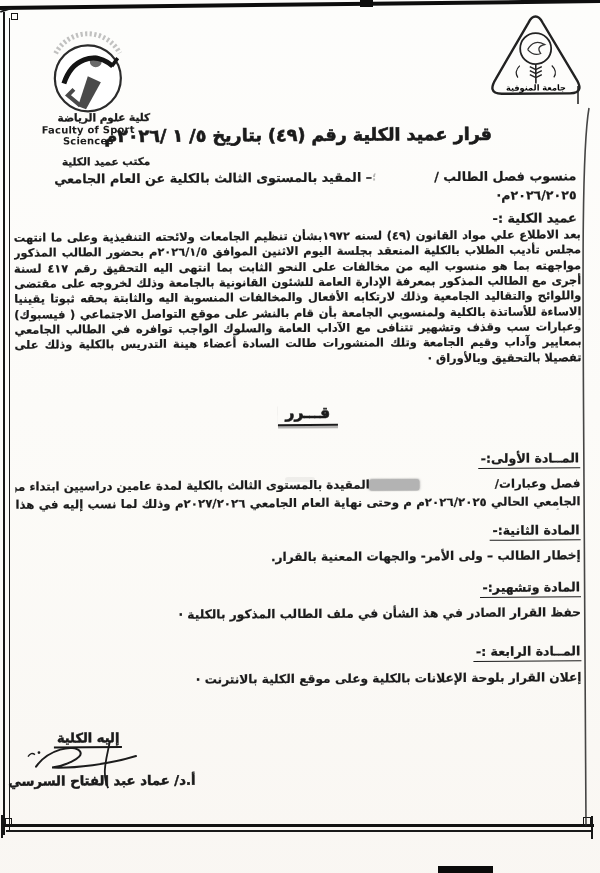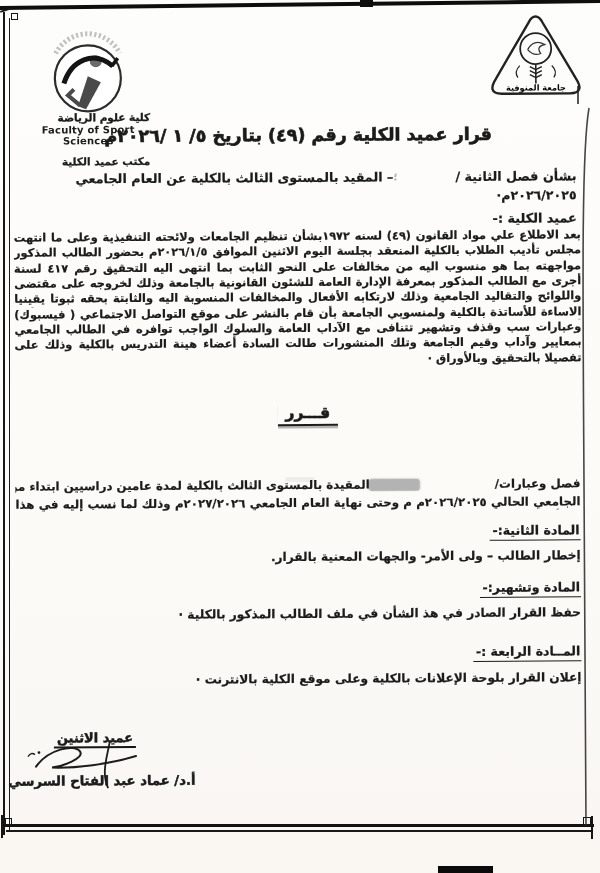--- a/index.html
+++ b/index.html
@@ -124,21 +124,21 @@
           <path d="M50 57 l-6 -3 M50 61 l-6 -3 M50 65 l-6 -3 M50 57 l6 -3 M50 61 l6 -3 M50 65 l6 -3" stroke="#222222" stroke-width="1.4"></path>
           <path d="M34 53 q-6 6 -2 12 M66 53 q6 6 2 12" stroke="#222222" stroke-width="1.2" fill="none"></path>
           <text x="50" y="78" font-size="8.2" text-anchor="middle" font-weight="bold">جامعة المنوفية</text>
         </svg>
       </span>
     </div>
 
     <div class="abs ar title">قرار عميد الكلية رقم (٤٩) بتاريخ ٥/ ١ /٢٠٢٦م</div>
 
     <div class="abs subjrow">
-      <span>بشأن فصل الثانية /</span>
+      <span>منسوب فصل الطالب /</span>
       <span class="subj-gap">
           <span class="redacted-mark">؛</span>
         </span>
       <span>– المقيد بالمستوى الثالث بالكلية عن العام الجامعي</span>
     </div>
     <div class="abs ar subj-year">٢٠٢٦/٢٠٢٥م·</div>
 
     <div class="abs ar salutation">عميد الكلية :-</div>
 
     <div class="abs preamble">
@@ -150,20 +150,23 @@
       <div class="jline">الاساءة للأساتذة بالكلية ولمنسوبي الجامعة بأن قام بالنشر على موقع التواصل الاجتماعي ( فيسبوك) ألفاظ</div>
       <div class="jline">وعبارات سب وقذف وتشهير تتنافى مع الآداب العامة والسلوك الواجب توافره في الطالب الجامعي وعدم التزامه</div>
       <div class="jline">بمعايير وآداب وقيم الجامعة وتلك المنشورات طالت السادة أعضاء هينة التدريس بالكلية وذلك على النحو الموضح</div>
       <div class="jline lastline">تفصيلا بالتحقيق وبالأوراق ·</div>
     </div>
 
     <div class="abs decree">
       <span class="ar">قـــرر</span>
     </div>
 
+    <div class="abs ar" style="right:20px;top:449px;">
+      <span class="mheading">المــادة الأولى:-</span>
+    </div>
     <div class="abs a1row">
       <span>فصل وعبارات/</span>
       <span class="a1gap">
           <span class="redact"></span>
         </span>
       <span>المقيدة بالمستوى الثالث بالكلية لمدة عامين دراسيين ابتداء من العام</span>
     </div>
     <div class="abs a1line2 jline" style="font-size:11.8px;">الجامعي الحالي ٢٠٢٦/٢٠٢٥م م وحتى نهاية العام الجامعي ٢٠٢٧/٢٠٢٦م وذلك لما نسب إليه في هذا الشأن .</div>
 
     <div class="abs ar" style="right:20px;top:521px;">
@@ -174,21 +177,21 @@
     <div class="abs ar" style="right:20px;top:578px;">
       <span class="mheading">المادة وتشهير:-</span>
     </div>
     <div class="abs ar mbody" style="right:20px;top:607px;">حفظ القرار الصادر في هذ الشأن في ملف الطالب المذكور بالكلية ·</div>
 
     <div class="abs ar" style="right:20px;top:642px;text-align:center;">
       <span class="mheading">المــادة الرابعة :-</span>
     </div>
     <div class="abs ar mbody" style="right:20px;top:672px;">إعلان القرار بلوحة الإعلانات بالكلية وعلى موقع الكلية بالانترنت ·</div>
 
-    <div class="abs sig-role">عميد الاثنين</div>
+    <div class="abs sig-role">إليه الكلية</div>
     <svg class="abs sig-svg" width="132" height="52" viewBox="0 0 132 52">
       <path d="M14 27 C 26 10, 52 4, 58 12 C 63 19, 40 27, 30 28 C 52 29, 88 25, 114 17" stroke="#1c1c1c" stroke-width="2" fill="none" stroke-linecap="round"></path>
       <path d="M88 2 C 85 18, 79 34, 86 49" stroke="#1c1c1c" stroke-width="1.8" fill="none"></path>
       <path d="M6 17 q3 -5 7 -2" stroke="#1c1c1c" stroke-width="1.4" fill="none"></path>
       <circle cx="17" cy="13" r="1.4" fill="#1c1c1c"></circle>
     </svg>
     <div class="abs sig-name">أ.د/ عماد عبد الفتاح السرسي</div>
 
   </div>
 </div>

